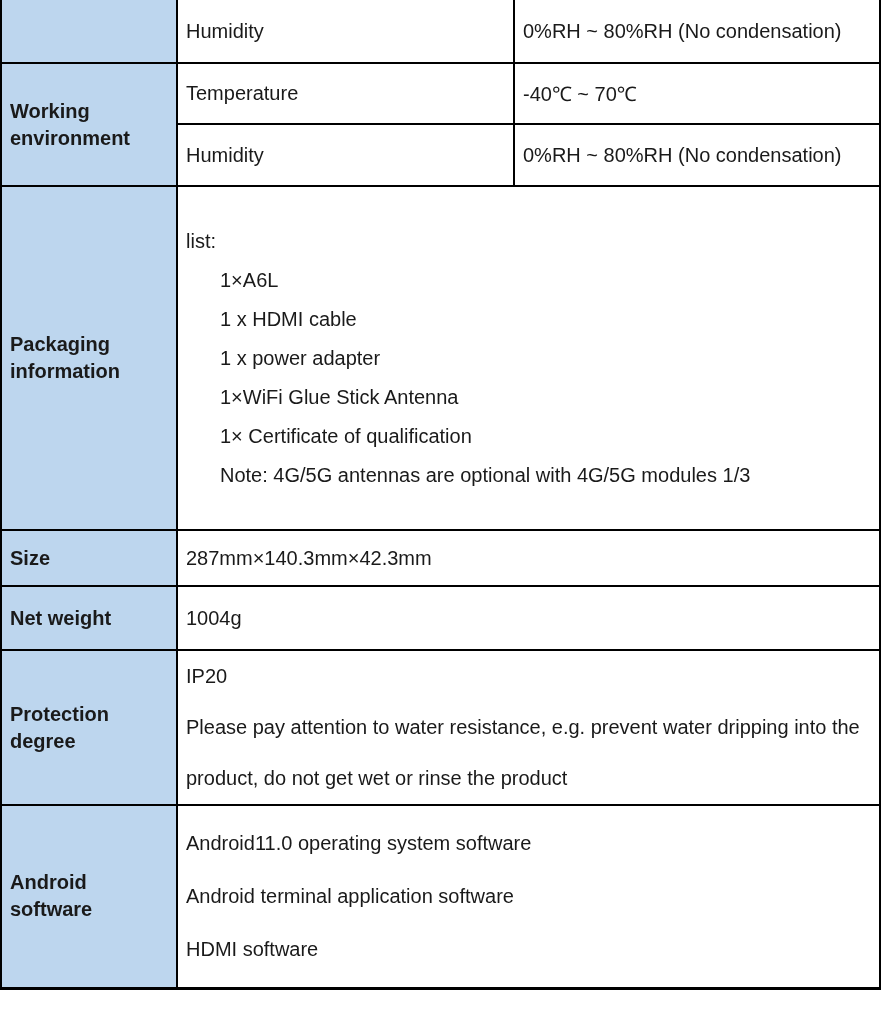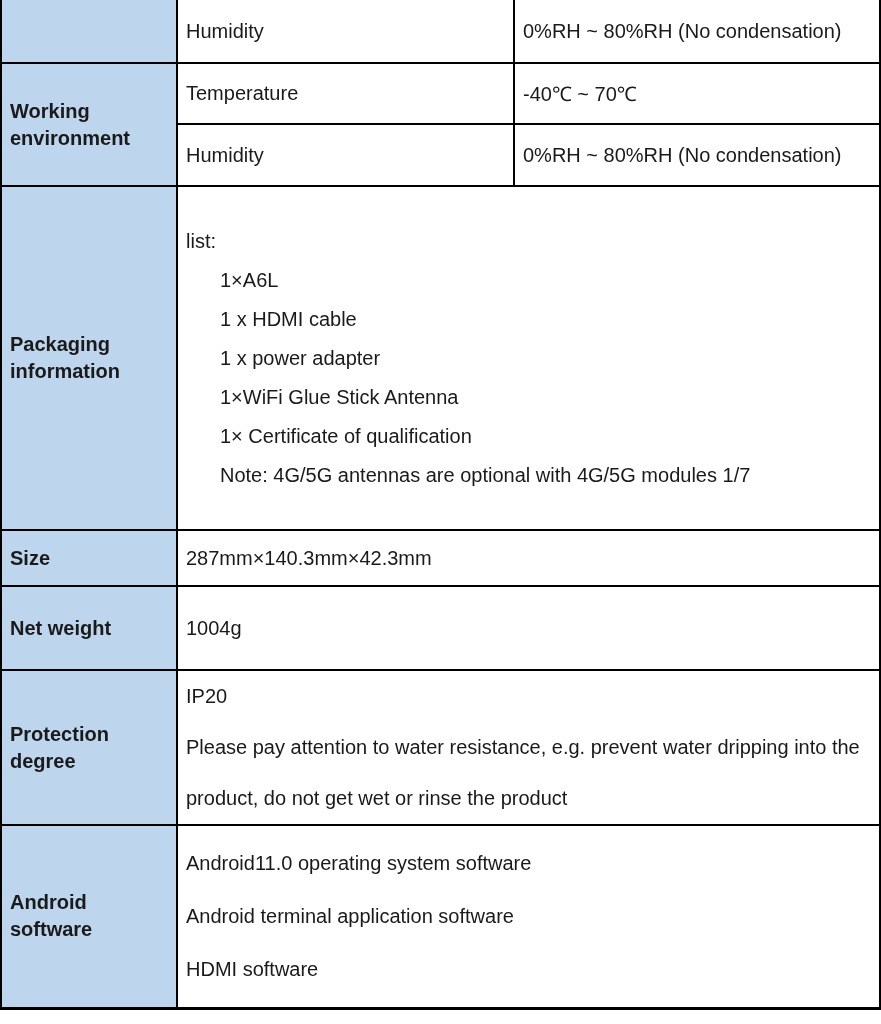--- a/index.html
+++ b/index.html
@@ -40,21 +40,21 @@
   }
   td.prop-cell { padding-left: 8px; border-radius: 29px; }
   td.value-cell { padding-left: 9px; margin-left: 16px; }
 
   
   tr.r-top      { height: 63px; }
   tr.r-temp     { height: 61px; }
   tr.r-hum      { height: 62px; }
   tr.r-pack     { height: 344px; }
   tr.r-size     { height: 56px; }
-  tr.r-weight   { height: 84px; }
+  tr.r-weight   { height: 64px; }
   tr.r-protect  { height: 155px; }
   tr.r-software { height: 183px; }
 
   .multi p { margin: 0; }
   td.packaging-cell p { line-height: 39px; }
   td.packaging-cell p.indent { padding-left: 34px; }
   td.protection-cell p { line-height: 51px; }
   td.software-cell p { line-height: 53px; }
 </style>
 </head>
@@ -86,21 +86,21 @@
 
     <tr class="r-pack">
       <td class="label-cell">Packaging information</td>
       <td class="multi packaging-cell" colspan="2">
         <p>list:</p>
         <p class="indent">1×A6L</p>
         <p class="indent">1 x HDMI cable</p>
         <p class="indent">1 x power adapter</p>
         <p class="indent">1×WiFi Glue Stick Antenna</p>
         <p class="indent">1× Certificate of qualification</p>
-        <p class="indent">Note: 4G/5G antennas are optional with 4G/5G modules 1/7</p>
+        <p class="indent">Note: 4G/5G antennas are optional with 4G/5G modules 1/3</p>
       </td>
     </tr>
 
     <tr class="r-size">
       <td class="label-cell">Size</td>
       <td class="value-cell" colspan="2">287mm×140.3mm×42.3mm</td>
     </tr>
 
     <tr class="r-weight">
       <td class="label-cell">Net weight</td>

